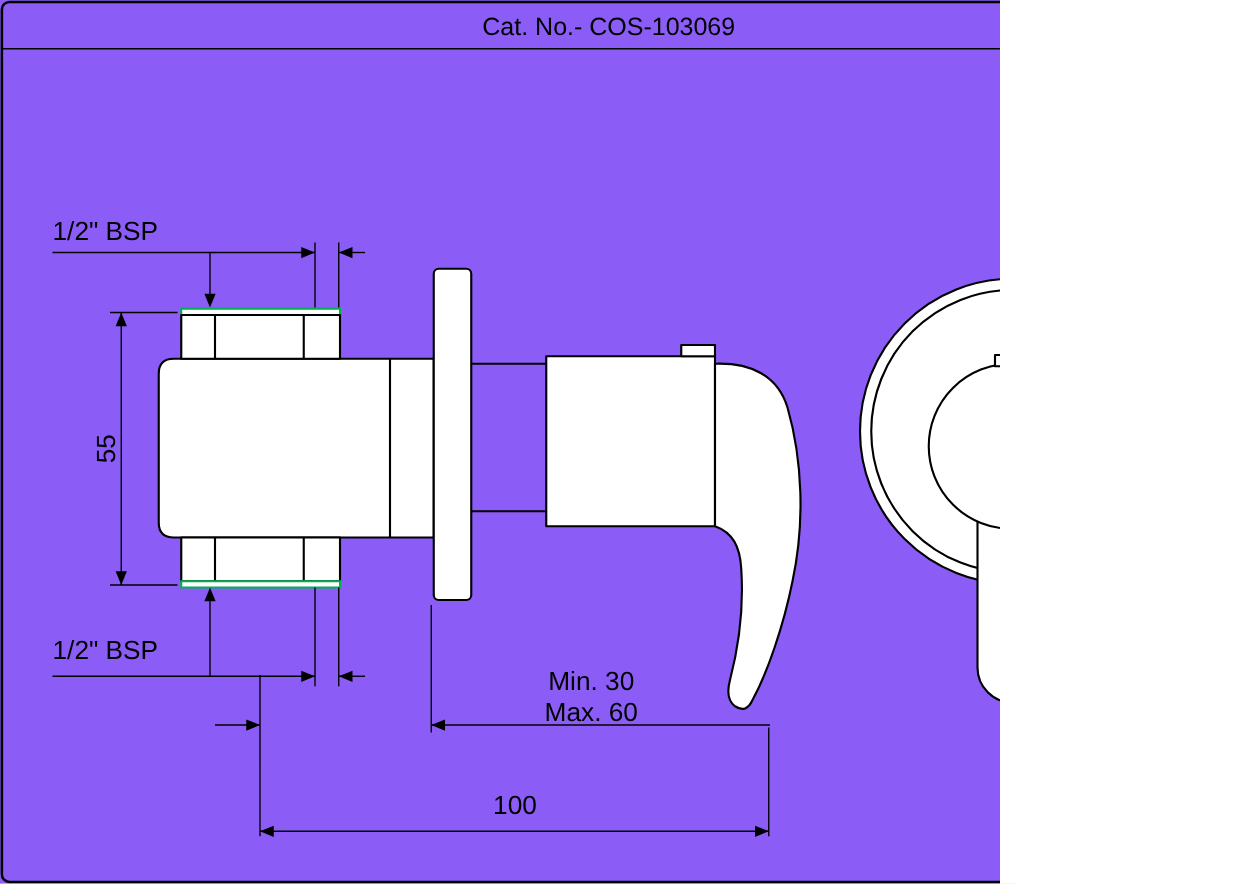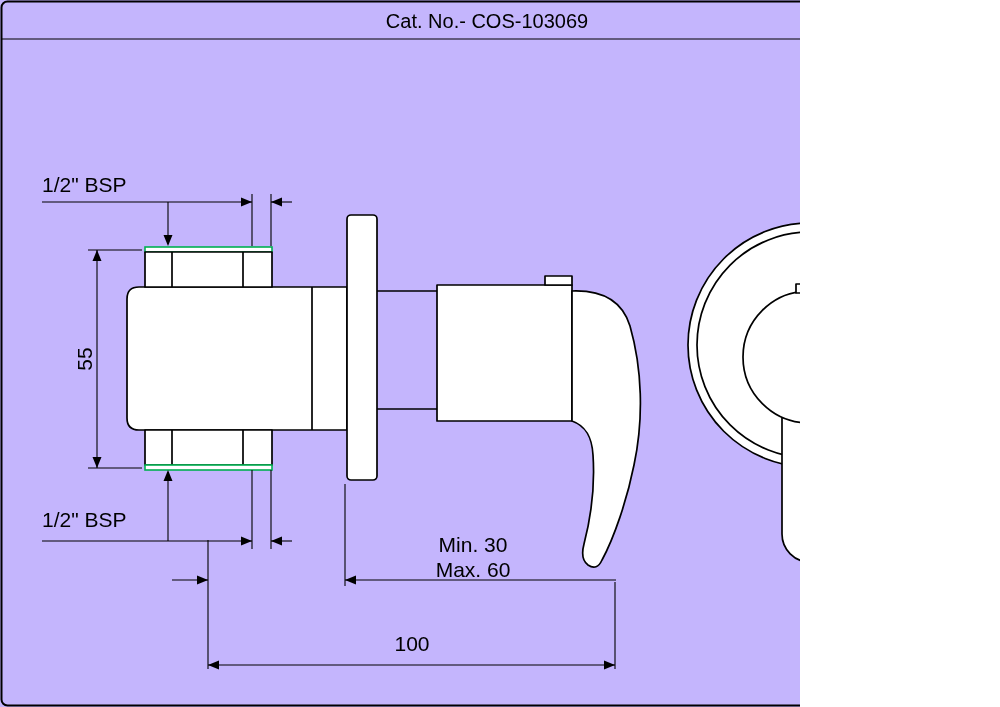--- a/index.html
+++ b/index.html
@@ -1,16 +1,16 @@
 <!DOCTYPE html>
 <html><head>
 <meta charset="utf-8">
 <style>
   html, body { margin: 0; padding: 0; background: #ffffff; }
-  .sheet { position: relative; width: 800px; height: 707px; background: #c4b5fd; overflow: hidden; }
+  .sheet { position: relative; width: 800px; height: 707px; background: #8b5cf6; overflow: hidden; }
   svg { display: block; }
   .outline { fill: #ffffff; stroke: #000000; stroke-width: 1.7; stroke-linejoin: round; }
   .line    { stroke: #000000; stroke-width: 1.7; fill: none; }
   .dim     { stroke: #000000; stroke-width: 1.1; fill: none; }
   .border  { stroke: #000000; stroke-width: 2; fill: none; }
   .arrow   { fill: #000000; stroke: none; }
   .dim-text   { font-family: "Liberation Sans", sans-serif; font-size: 21px; fill: #000000; }
   .title-text { font-family: "Liberation Sans", sans-serif; font-size: 20px; fill: #000000; }
 </style>
 </head>

